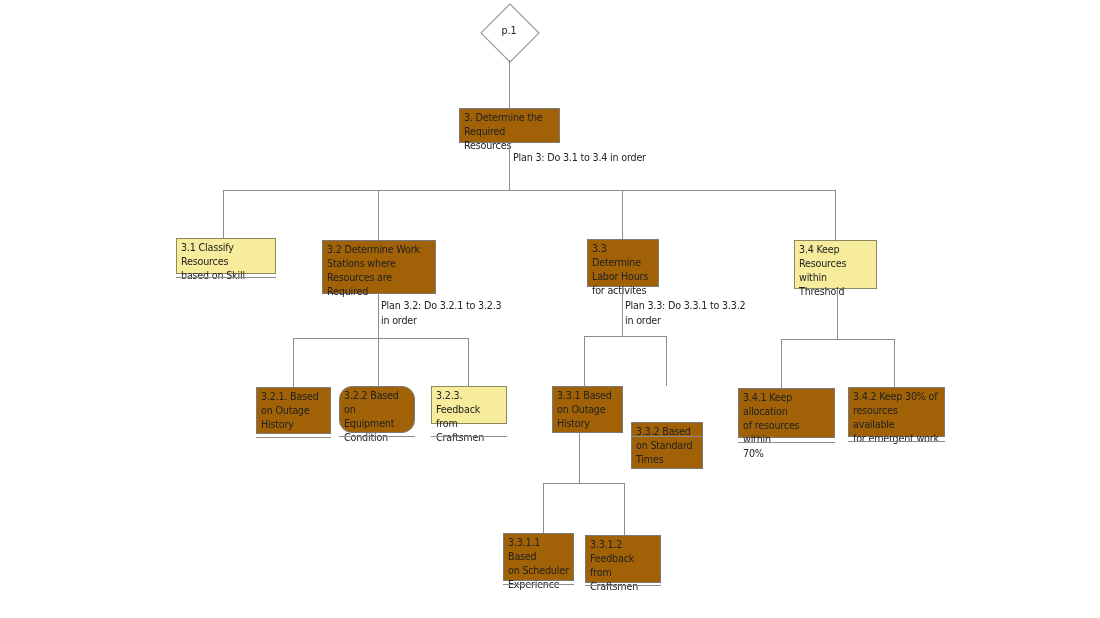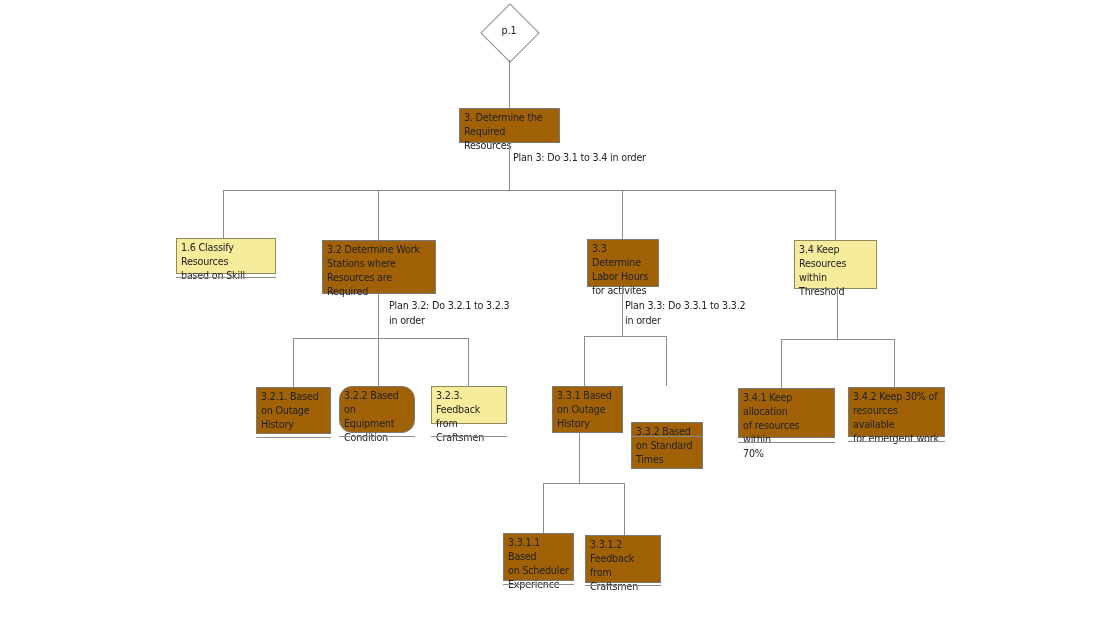--- a/index.html
+++ b/index.html
@@ -35,29 +35,29 @@
 Required Resources</div>
   <div class="line v" style="left:499px; top:143px; height:47px;"></div>
   <div class="plan" style="left:503px; top:150px;">Plan 3: Do 3.1 to 3.4 in order</div>
 
   <div class="line h" style="left:213px; top:190px; width:613px;"></div>
   <div class="line v" style="left:213px; top:190px; height:48px;"></div>
   <div class="line v" style="left:368px; top:190px; height:50px;"></div>
   <div class="line v" style="left:612px; top:190px; height:49px;"></div>
   <div class="line v" style="left:825px; top:190px; height:50px;"></div>
 
-  <div class="node hl" style="left:166px; top:238px; width:100px; height:36px;">1.6 Classify Resources
+  <div class="node hl" style="left:166px; top:238px; width:100px; height:36px;">3.1 Classify Resources
 based on Skill</div>
   <div class="under" style="left:166px; top:277px; width:100px;"></div>
 
   <div class="node" style="left:312px; top:240px; width:114px; height:54px;">3.2 Determine Work
 Stations where
 Resources are Required</div>
   <div class="line v" style="left:368px; top:294px; height:44px;"></div>
-  <div class="plan" style="left:371px; top:298px;margin-left:8px;">Plan 3.2: Do 3.2.1 to 3.2.3
+  <div class="plan" style="left:371px; top:298px;">Plan 3.2: Do 3.2.1 to 3.2.3
 in order</div>
   <div class="line h" style="left:283px; top:338px; width:176px;"></div>
   <div class="line v" style="left:283px; top:338px; height:49px;"></div>
   <div class="line v" style="left:368px; top:338px; height:48px;"></div>
   <div class="line v" style="left:458px; top:338px; height:48px;"></div>
 
   <div class="node" style="left:246px; top:387px; width:75px; height:47px;">3.2.1. Based
 on Outage
 History</div>
   <div class="under" style="left:246px; top:437px; width:75px;"></div>

